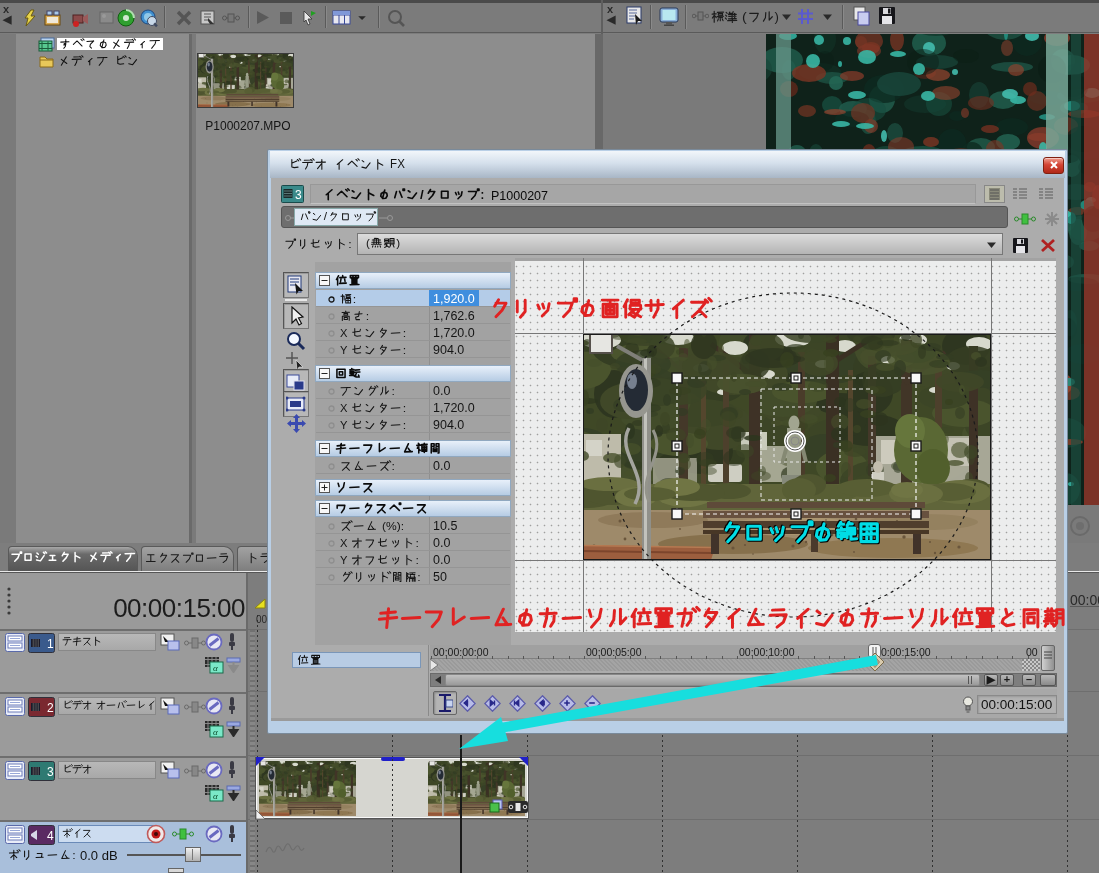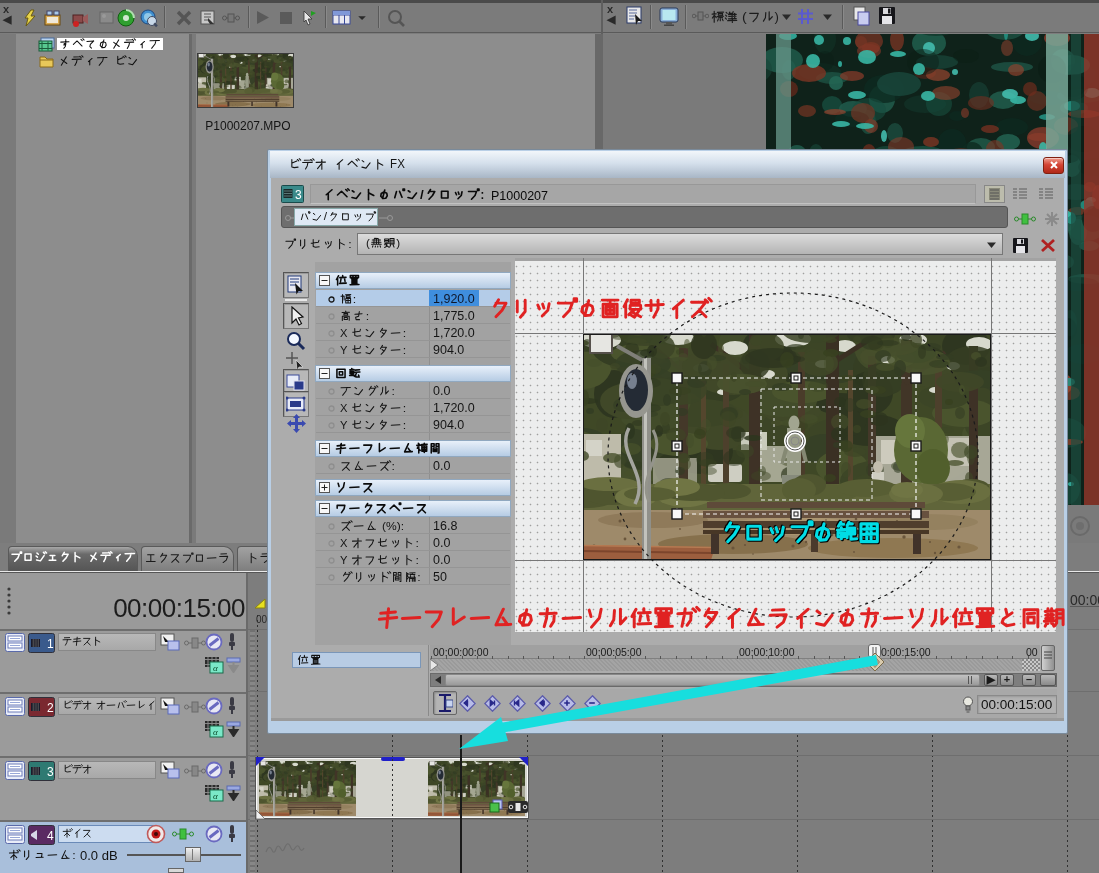--- a/index.html
+++ b/index.html
@@ -1421,33 +1421,33 @@
 <div class="abs" style="left:316px;top:306px;width:194px;height:1px;background:#959595"></div>
 <svg class="abs" style="left:328px;top:296px" width="7" height="7">
     <circle cx="3.5" cy="3.5" r="2.5" fill="none" stroke="#1a1a1a" stroke-width="1.3"></circle>
   </svg>
 <div class="abs" style="left:340px;top:293px">
     <svg width="17.0" height="12.4" viewBox="0 -4 148 108" style="overflow:visible">
       <path d="M22,10 L22,84 M8,24 L36,22 M36,22 L36,56 M48,12 L94,10 M54,20 L88,20 L88,34 L54,34 L54,20 M50,44 L92,42 M50,44 L50,84 M92,42 L92,84 M50,62 L92,62 M50,84 L92,84 M70,44 L70,84" fill="none" stroke="#151515" stroke-width="9" stroke-linecap="round" stroke-linejoin="round"></path>
       <text x="112" y="82" font-size="100" font-family="Liberation Sans" font-weight="normal" fill="#151515" textLength="30" lengthAdjust="spacingAndGlyphs">:</text>
     </svg>
   </div>
-<div class="abs" style="left:433px;top:292px;font-size:12.5px;color:#0f172a">1,920.0</div>
+<div class="abs" style="left:433px;top:292px;font-size:12.5px;color:#ffffff">1,920.0</div>
 <div class="abs" style="left:316px;top:323px;width:194px;height:1px;background:#959595"></div>
 <svg class="abs" style="left:328px;top:313px" width="7" height="7">
     <circle cx="3.5" cy="3.5" r="2.5" fill="none" stroke="#8e8e8e" stroke-width="1.3"></circle>
   </svg>
 <div class="abs" style="left:340px;top:310px">
     <svg width="29.9" height="12.4" viewBox="0 -4 260 108" style="overflow:visible">
       <path d="M50,4 L50,14 M18,18 L82,16 M34,26 L66,26 L66,40 L34,40 L34,26 M20,50 L80,50 L80,86 M20,50 L20,88 M36,62 L64,62 L64,78 L36,78 L36,62" fill="none" stroke="#151515" stroke-width="9" stroke-linecap="round" stroke-linejoin="round"></path>
       <path d="M130,34 L192,28 M168,10 L162,50 M162,50 L136,60 L140,80 L170,80" fill="none" stroke="#151515" stroke-width="9" stroke-linecap="round" stroke-linejoin="round"></path>
       <text x="224" y="82" font-size="100" font-family="Liberation Sans" font-weight="normal" fill="#151515" textLength="30" lengthAdjust="spacingAndGlyphs">:</text>
     </svg>
   </div>
-<div class="abs" style="left:433px;top:309px;font-size:12.5px;color:#151515">1,775.0</div>
+<div class="abs" style="left:433px;top:309px;font-size:12.5px;color:#151515">1,762.6</div>
 <div class="abs" style="left:316px;top:340px;width:194px;height:1px;background:#959595"></div>
 <svg class="abs" style="left:328px;top:330px" width="7" height="7">
     <circle cx="3.5" cy="3.5" r="2.5" fill="none" stroke="#8e8e8e" stroke-width="1.3"></circle>
   </svg>
 <div class="abs" style="left:340px;top:327px">
     <svg width="66.9" height="12.4" viewBox="0 -4 582 108" style="overflow:visible">
       <text x="0" y="82" font-size="100" font-family="Liberation Sans" font-weight="normal" fill="#151515" textLength="92" lengthAdjust="spacingAndGlyphs">X&nbsp;</text>
       <path d="M110,42 L172,34 L178,16 M128,10 L128,70 L148,76 L180,72" fill="none" stroke="#151515" stroke-width="9" stroke-linecap="round" stroke-linejoin="round"></path>
       <path d="M228,18 L242,28 M226,72 L260,80 L294,36" fill="none" stroke="#151515" stroke-width="9" stroke-linecap="round" stroke-linejoin="round"></path>
       <path d="M370,8 L352,38 M358,24 L404,24 L386,56 L358,86 M366,44 L384,58" fill="none" stroke="#151515" stroke-width="9" stroke-linecap="round" stroke-linejoin="round"></path>
@@ -1590,21 +1590,21 @@
     <circle cx="3.5" cy="3.5" r="2.5" fill="none" stroke="#8e8e8e" stroke-width="1.3"></circle>
   </svg>
 <div class="abs" style="left:340px;top:520px">
     <svg width="64.9" height="12.4" viewBox="0 -4 564 108" style="overflow:visible">
       <path d="M16,20 L80,20 L50,58 L20,86 M52,56 L82,86 M78,8 L90,20 M94,2 L106,14" fill="none" stroke="#151515" stroke-width="9" stroke-linecap="round" stroke-linejoin="round"></path>
       <path d="M124,50 L200,46" fill="none" stroke="#151515" stroke-width="9" stroke-linecap="round" stroke-linejoin="round"></path>
       <path d="M276,10 L244,78 M244,78 L308,76 M274,48 L292,74" fill="none" stroke="#151515" stroke-width="9" stroke-linecap="round" stroke-linejoin="round"></path>
       <text x="336" y="82" font-size="100" font-family="Liberation Sans" font-weight="normal" fill="#151515" textLength="222" lengthAdjust="spacingAndGlyphs">&nbsp;(%):</text>
     </svg>
   </div>
-<div class="abs" style="left:433px;top:519px;font-size:12.5px;color:#151515">16.8</div>
+<div class="abs" style="left:433px;top:519px;font-size:12.5px;color:#151515">10.5</div>
 <div class="abs" style="left:316px;top:550px;width:194px;height:1px;background:#959595"></div>
 <svg class="abs" style="left:328px;top:540px" width="7" height="7">
     <circle cx="3.5" cy="3.5" r="2.5" fill="none" stroke="#8e8e8e" stroke-width="1.3"></circle>
   </svg>
 <div class="abs" style="left:340px;top:537px">
     <svg width="79.8" height="12.4" viewBox="0 -4 694 108" style="overflow:visible">
       <text x="0" y="82" font-size="100" font-family="Liberation Sans" font-weight="normal" fill="#151515" textLength="92" lengthAdjust="spacingAndGlyphs">X&nbsp;</text>
       <path d="M108,32 L186,30 M156,8 L156,90 M154,42 L120,84" fill="none" stroke="#151515" stroke-width="9" stroke-linecap="round" stroke-linejoin="round"></path>
       <path d="M226,22 L292,22 L280,54 L252,86" fill="none" stroke="#151515" stroke-width="9" stroke-linecap="round" stroke-linejoin="round"></path>
       <path d="M334,42 L396,34 L402,16 M352,10 L352,70 L372,76 L404,72" fill="none" stroke="#151515" stroke-width="9" stroke-linecap="round" stroke-linejoin="round"></path>

